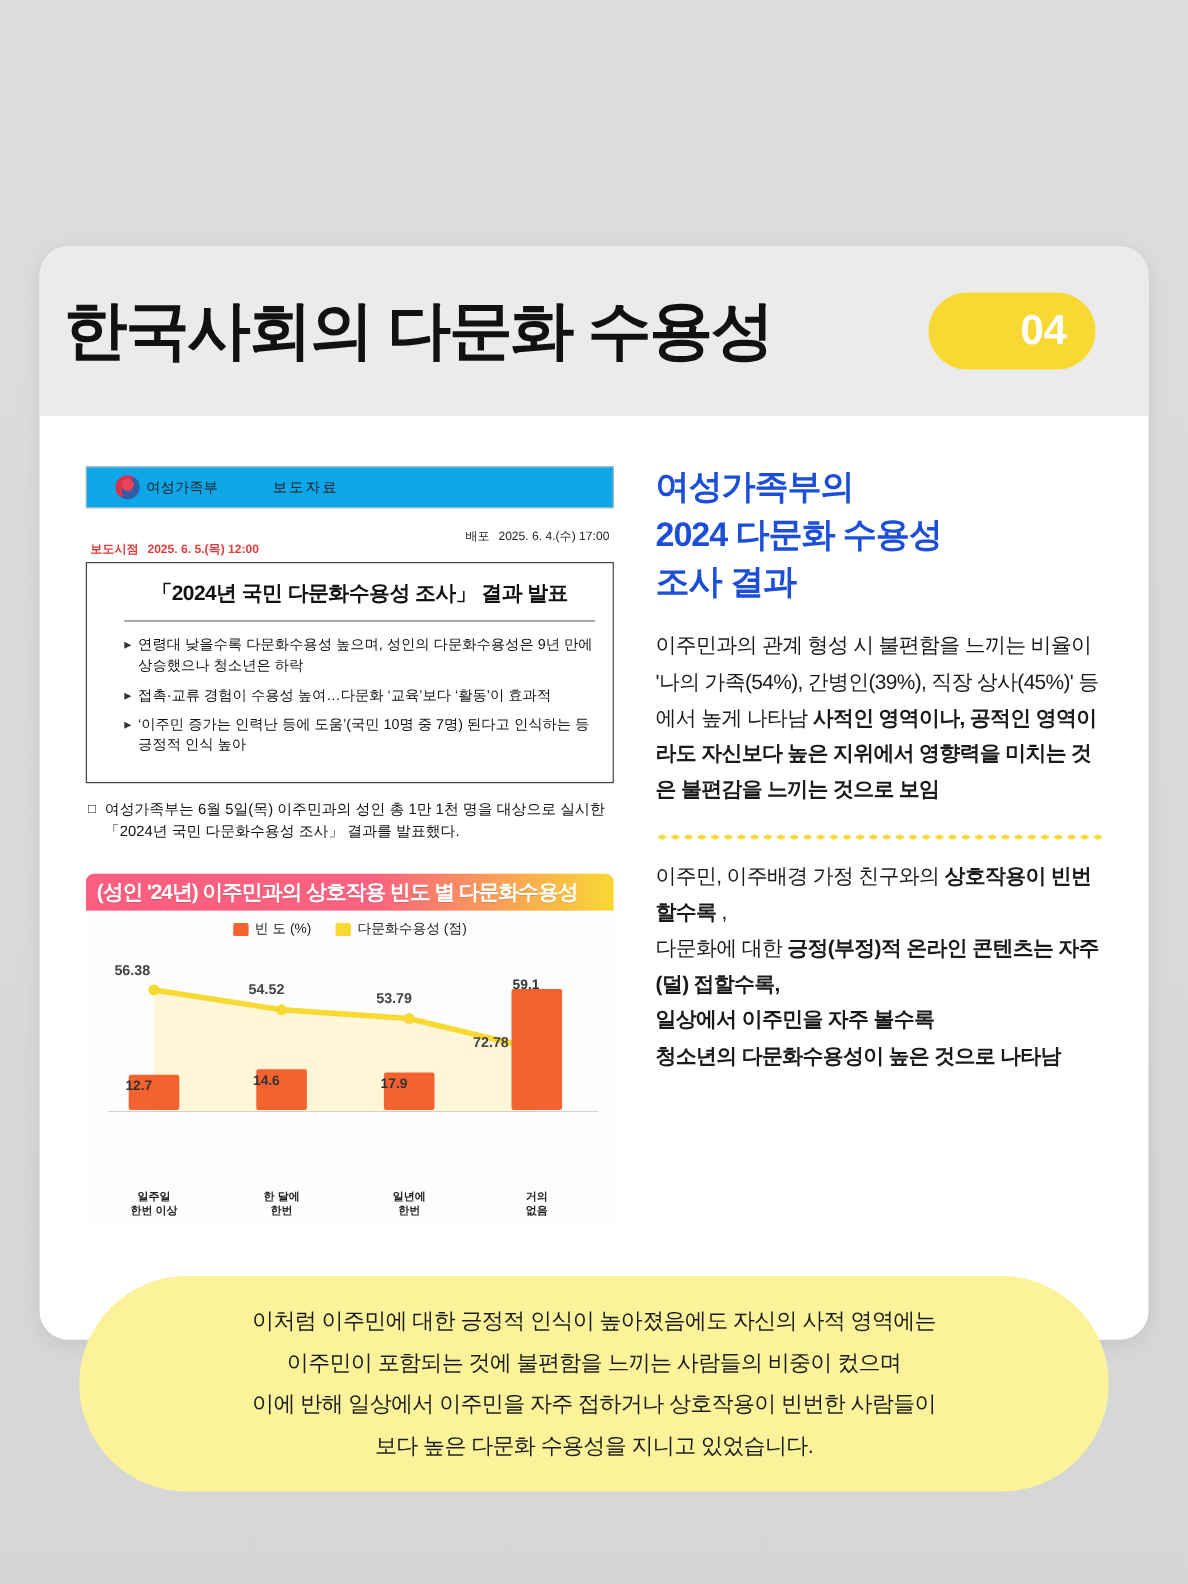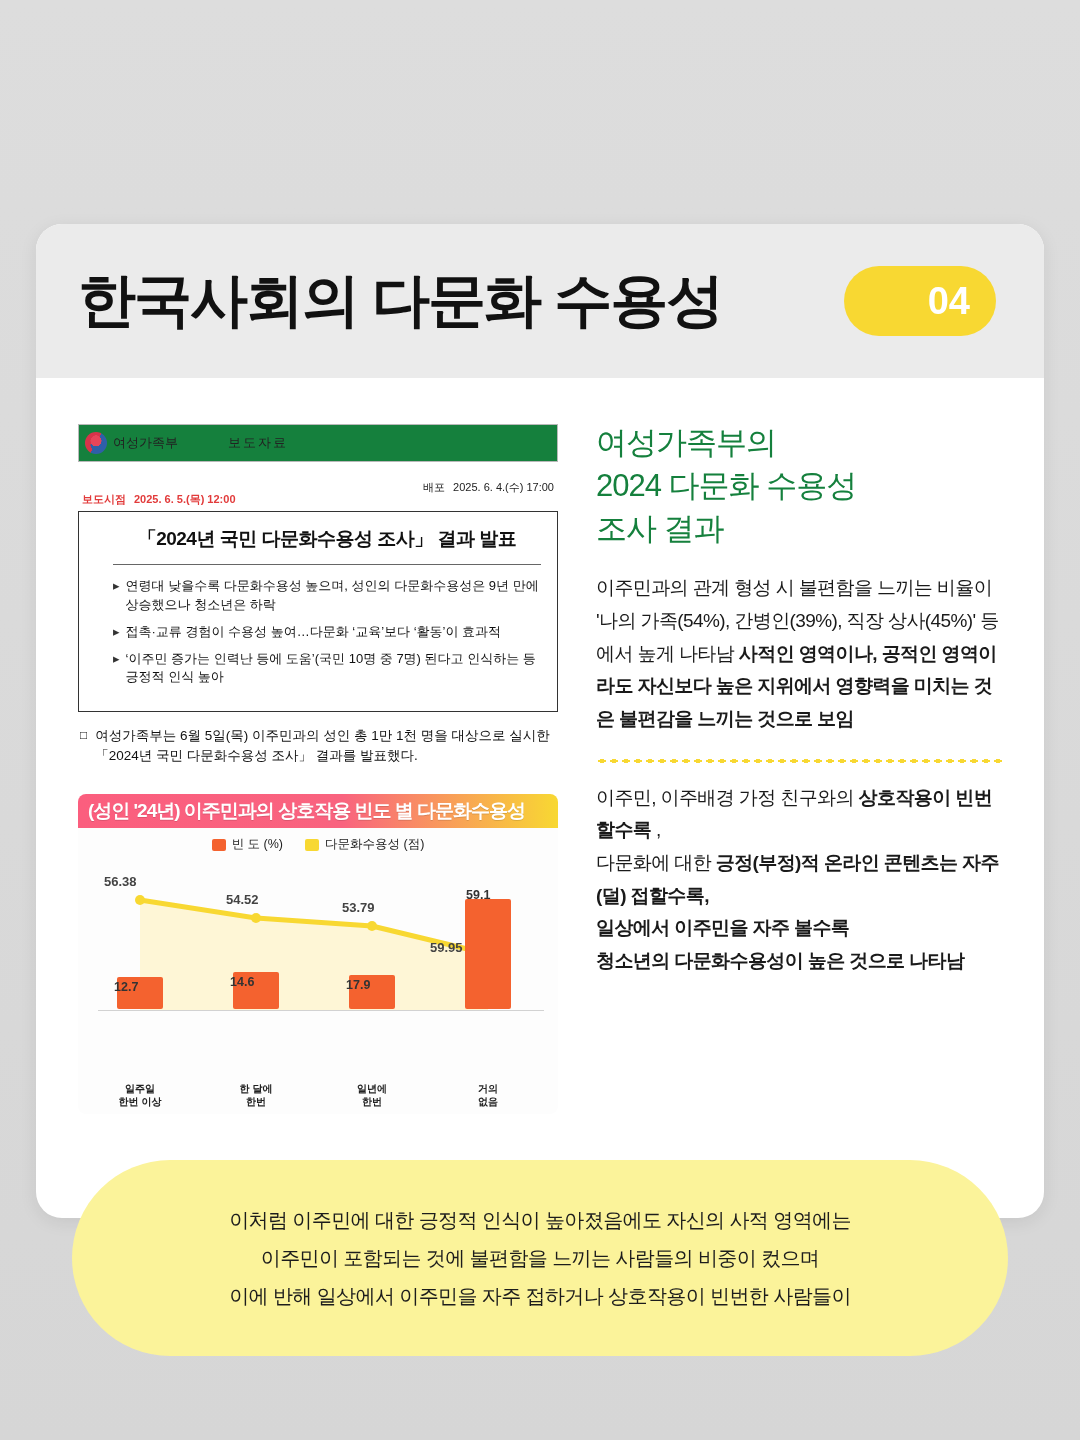--- a/index.html
+++ b/index.html
@@ -26,21 +26,21 @@
     box-shadow: 0 4px 18px rgba(0,0,0,0.08);
     overflow: hidden;
   }
   .card-header {
     position: absolute; left: 0; top: 0;
     width: 100%; height: 154px;
     background: #ebebeb;
     display: flex; align-items: center;
   }
   .card-title {
-    margin-left: 42px;
+    margin-left: 22px;
     font-size: 58px;
     font-weight: 800;
     letter-spacing: -2px;
     color: #111111;
     white-space: nowrap;
   }
   .badge {
     position: absolute;
     right: 48px; top: 42px;
     width: 152px; height: 70px;
@@ -54,24 +54,24 @@
   }
 
   
   .clip {
     position: absolute;
     left: 42px; top: 200px;
     width: 480px;
   }
   .clip-top {
     border: 1px solid #b9b9b9;
-    background: #15803d;
+    background: #0ea5e9;
     height: 38px;
     display: flex; align-items: center;
-    padding: 0 6px;
+    padding: 0 26px;
     font-size: 13px;
   }
   .gov-mark {
     width: 22px; height: 22px; margin-right: 6px;
     border-radius: 50%;
     background:
       linear-gradient(120deg, #d8334a 0 50%, #2f5fa8 50% 100%);
     position: relative; flex: none;
   }
   .gov-mark::after{
@@ -167,21 +167,21 @@
     text-align:center; font-size: 10px; font-weight: 700; color:#222; line-height:1.25;
   }
 
   
   .right {
     position: absolute;
     left: 560px; top: 198px;
     width: 410px;
   }
   .r-title {
-    font-size: 31px; font-weight: 400; color:#15803d;
+    font-size: 31px; font-weight: 700; color:#1d4ed8;
     line-height: 1.38; letter-spacing:-1px;
     margin-bottom: 22px;
   }
   .r-para { font-size: 19px; line-height: 1.72; color:#1a1a1a; letter-spacing:-0.6px;}
   .r-para b { font-weight: 800; }
   .dots {
     margin: 22px 0 18px 0;
     height: 6px;
     background-image: radial-gradient(#f8d832 45%, transparent 46%);
     background-size: 12px 6px;
@@ -287,21 +287,21 @@
           <div class="bar" style="left:387px; height:110px;"></div>
 
           <span class="bar-lab" style="left:36px;  top:118px;">12.7</span>
           <span class="bar-lab" style="left:152px; top:113px;">14.6</span>
           <span class="bar-lab" style="left:268px; top:116px;">17.9</span>
           <span class="bar-lab" style="left:388px; top:26px;">59.1</span>
 
           <span class="line-lab" style="left:26px;  top:12px;">56.38</span>
           <span class="line-lab" style="left:148px; top:30px;">54.52</span>
           <span class="line-lab" style="left:264px; top:38px;">53.79</span>
-          <span class="line-lab" style="left:352px; top:78px;">59.95</span>
+          <span class="line-lab" style="left:352px; top:78px;">72.78</span>
 
           <div class="axis-line" style="position:absolute;left:20px;right:14px;top:148px;border-bottom:1px solid #d2d2d2"></div>
         </div>
 
         <div class="xcat" style="left:19px;">
           <div>일주일</div>
             <div>한번 이상</div>
         </div>
         <div class="xcat" style="left:135px;">
           <div>한 달에</div>
@@ -338,15 +338,16 @@
         <b>일상에서 이주민을 자주 볼수록</b><br>
         <b>청소년의 다문화수용성이 높은 것으로 나타남</b>
       </div>
     </div>
   </div>
 
   <div class="callout">
     <p>이처럼 이주민에 대한 긍정적 인식이 높아졌음에도 자신의 사적 영역에는</p>
     <p>이주민이 포함되는 것에 불편함을 느끼는 사람들의 비중이 컸으며</p>
     <p>이에 반해 일상에서 이주민을 자주 접하거나 상호작용이 빈번한 사람들이</p>
+    <p>보다 높은 다문화 수용성을 지니고 있었습니다.</p>
   </div>
 
 </div>
 
 </body></html>

